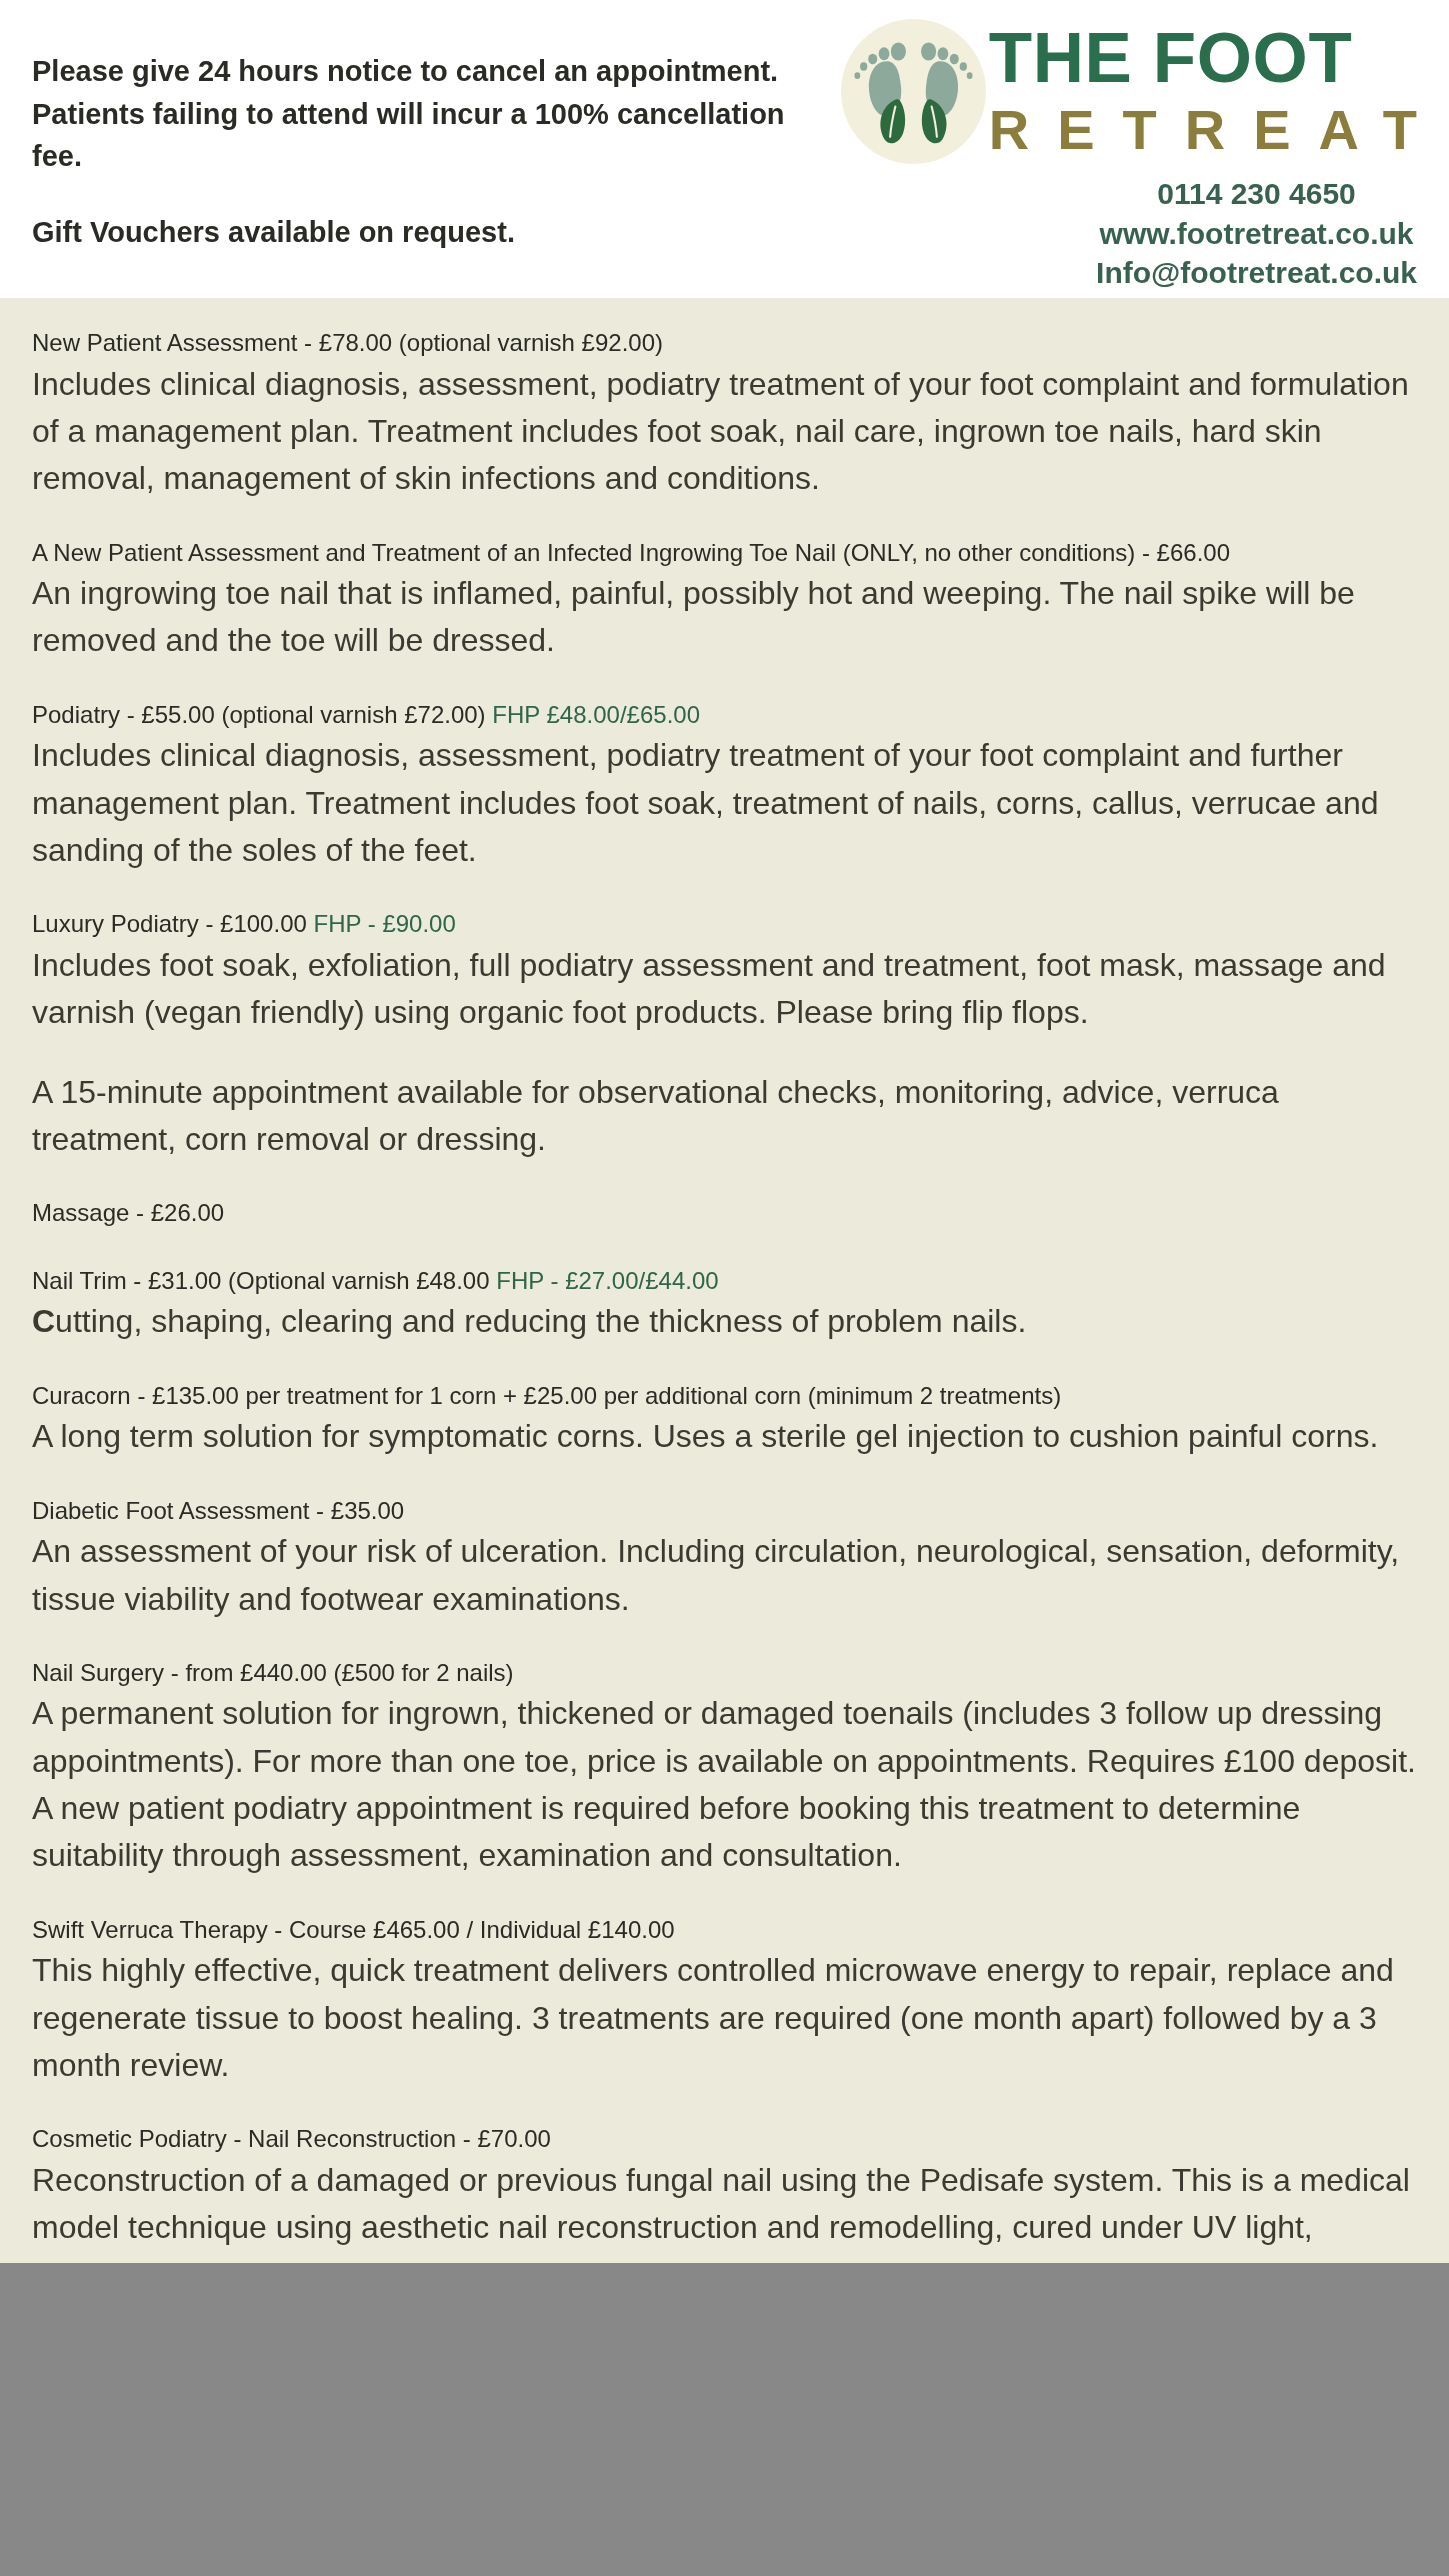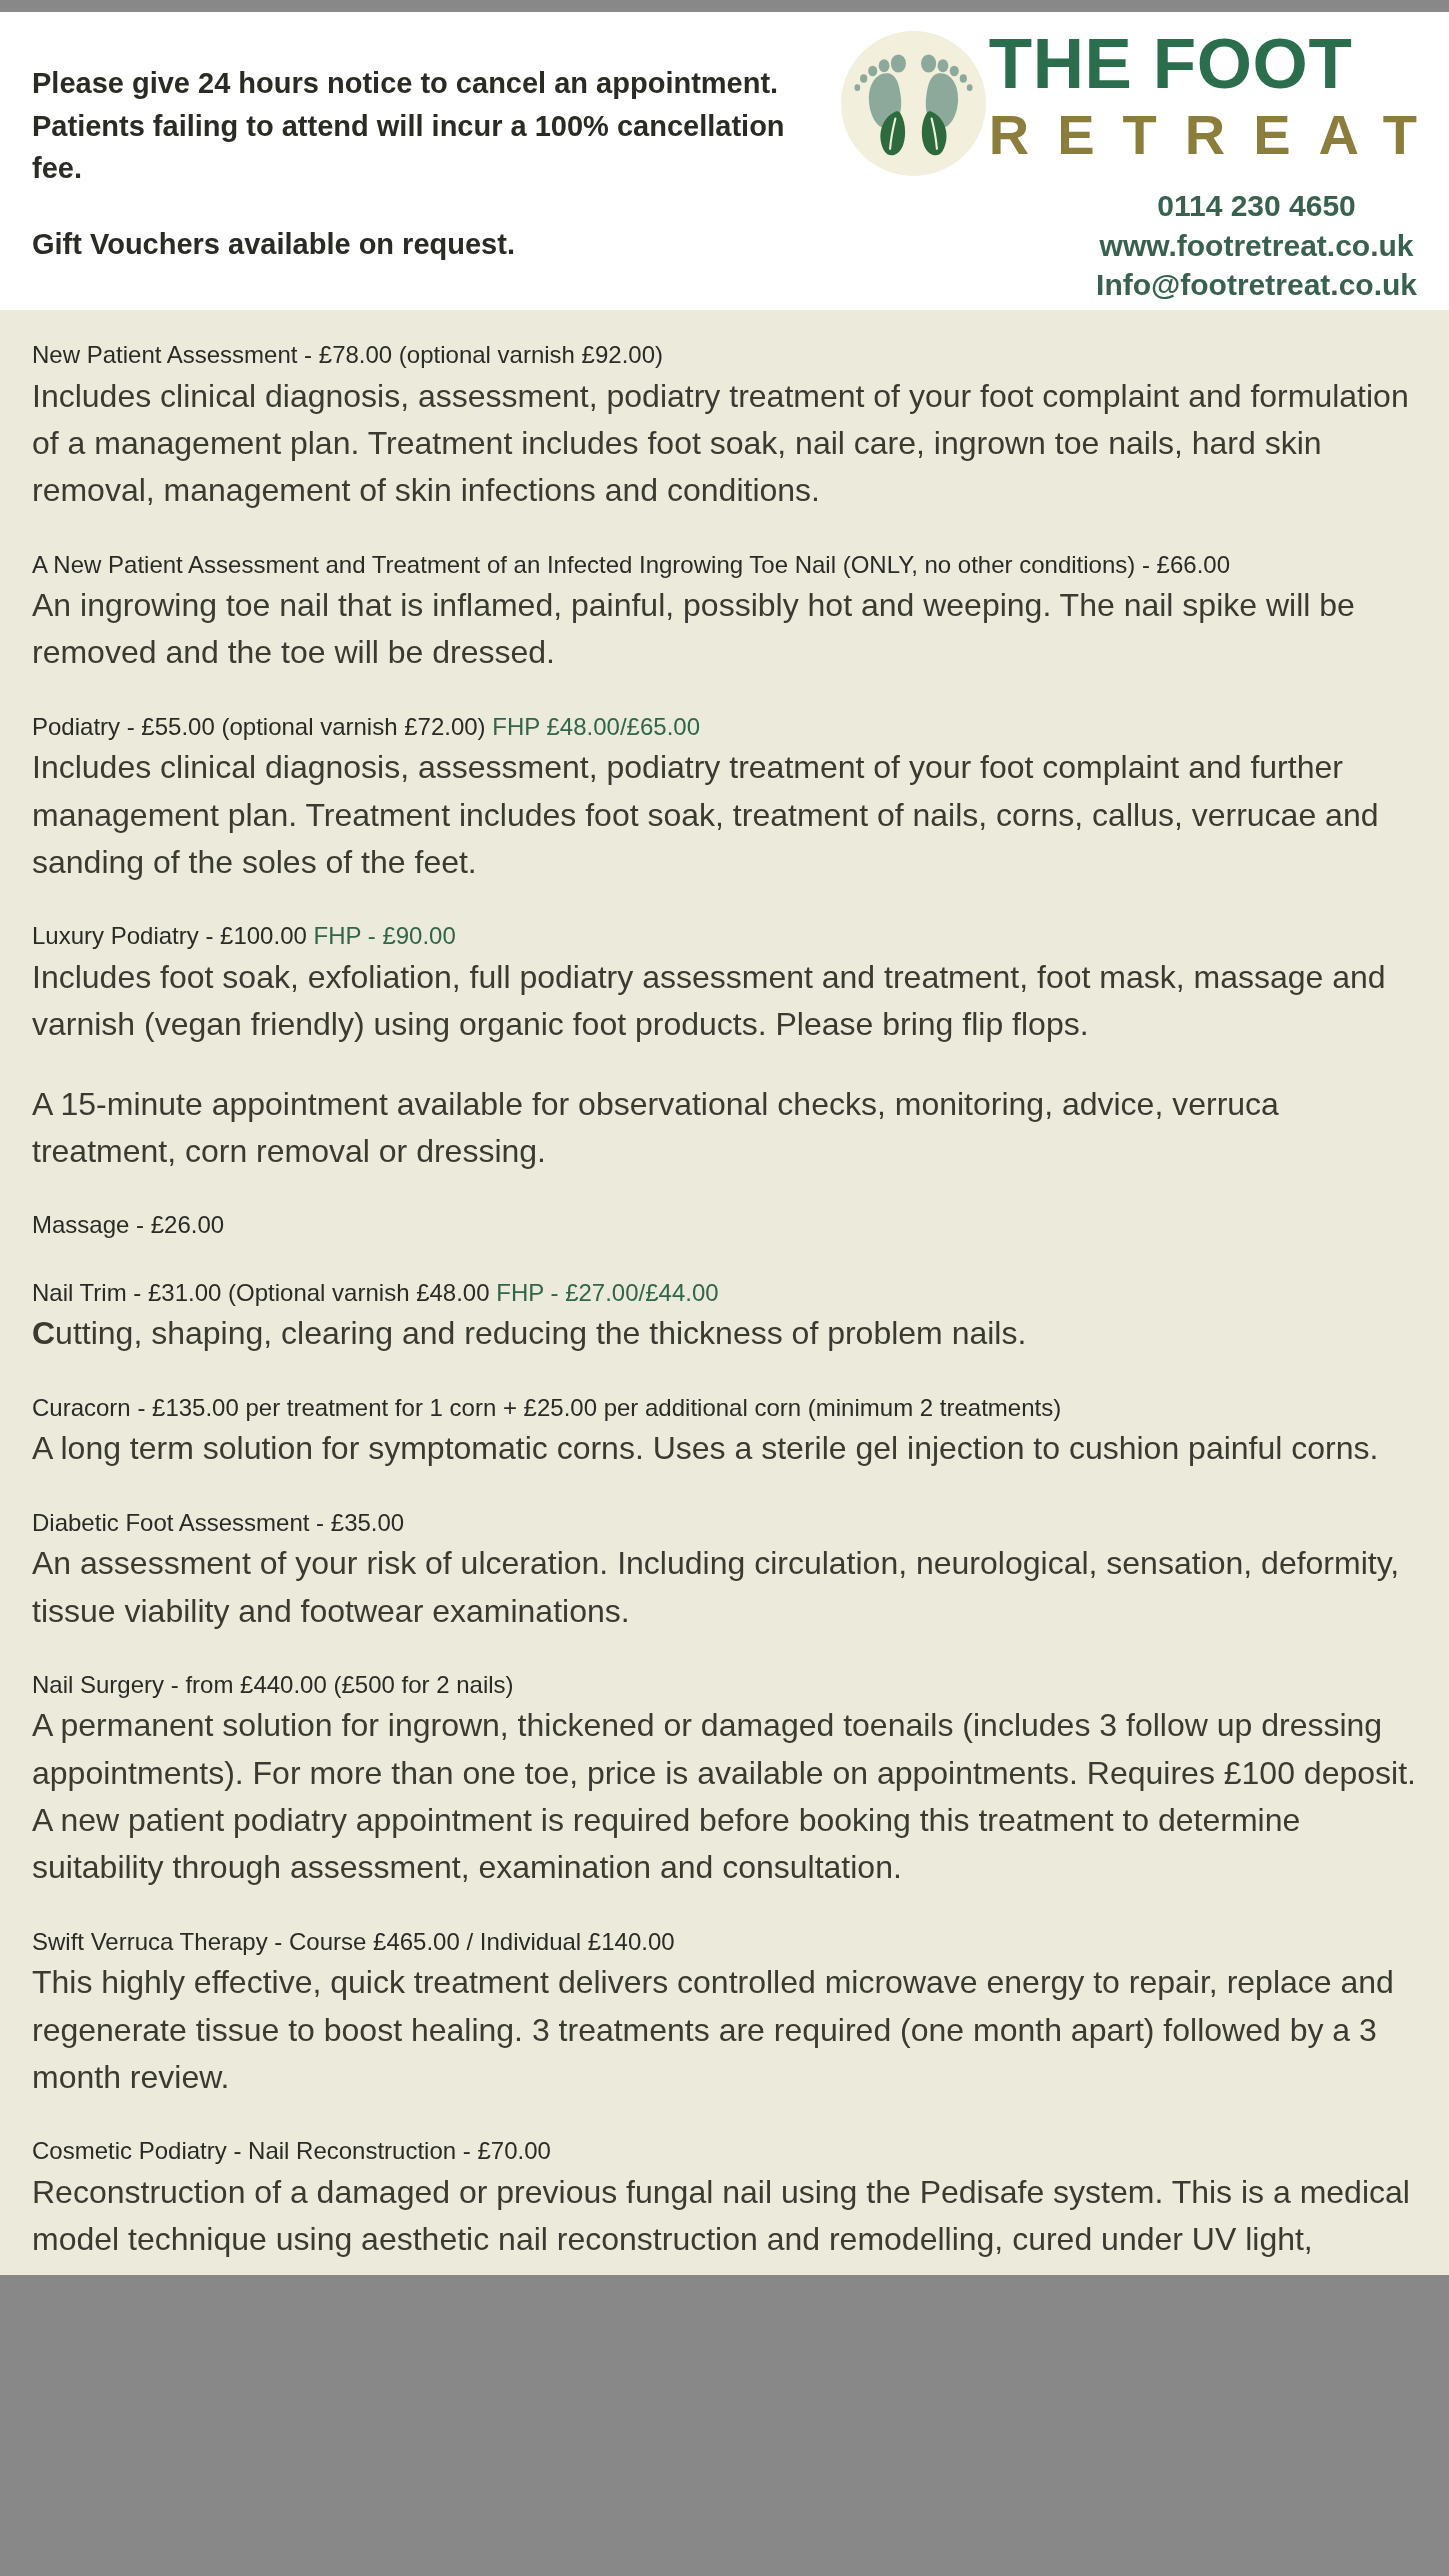--- a/index.html
+++ b/index.html
@@ -15,39 +15,39 @@
     --logo-leaf-green:#2D6B3E;
     --logo-circle-cream:#F2EFDC;
   }
   *{box-sizing:border-box;}
   html,body{margin:0;padding:0;}
   body{
     font-family:"Liberation Sans","DejaVu Sans",sans-serif;
     background:#888;
   }
   .page{
-    width:1449px;height:2263px;margin:12px auto;
+    width:1449px;height:2263px;margin:0 auto;
     background:var(--page-background);
     overflow:hidden;position:relative;
   }
   
   header{
     height:298px;display:flex;justify-content:space-between;
     padding:0 32px;background:var(--page-background);
   }
   .notice-col{
     padding-top:50px;width:795px;flex:0 0 auto;
     font-weight:700;font-size:29px;line-height:1.47;color:var(--heading-text);
   }
   .notice-col p{margin:0;}
   .notice-col .gift{margin-top:33px;}
   .brand-col{
     padding-top:15.5px;display:flex;flex-direction:column;align-items:flex-end;flex:0 0 auto;
   }
-  .brand-row{display:flex;align-items:flex-start;gap:0;}
+  .brand-row{display:flex;align-items:center;gap:0;}
   .logo-badge svg{width:151px;height:151px;display:block;}
   .lg-circle{fill:var(--logo-circle-cream);}
   .lg-foot{fill:var(--logo-feet-sage);}
   .lg-leaf{fill:var(--logo-leaf-green);}
   .lg-rib{fill:none;stroke:var(--logo-circle-cream);stroke-width:1.4;stroke-linecap:round;}
   .wordmark{display:flex;flex-direction:column;align-items:flex-start;}
   .wm-top{
     font-size:71px;font-weight:700;line-height:1;letter-spacing:0.6px;
     color:var(--logo-green);white-space:nowrap;
   }

